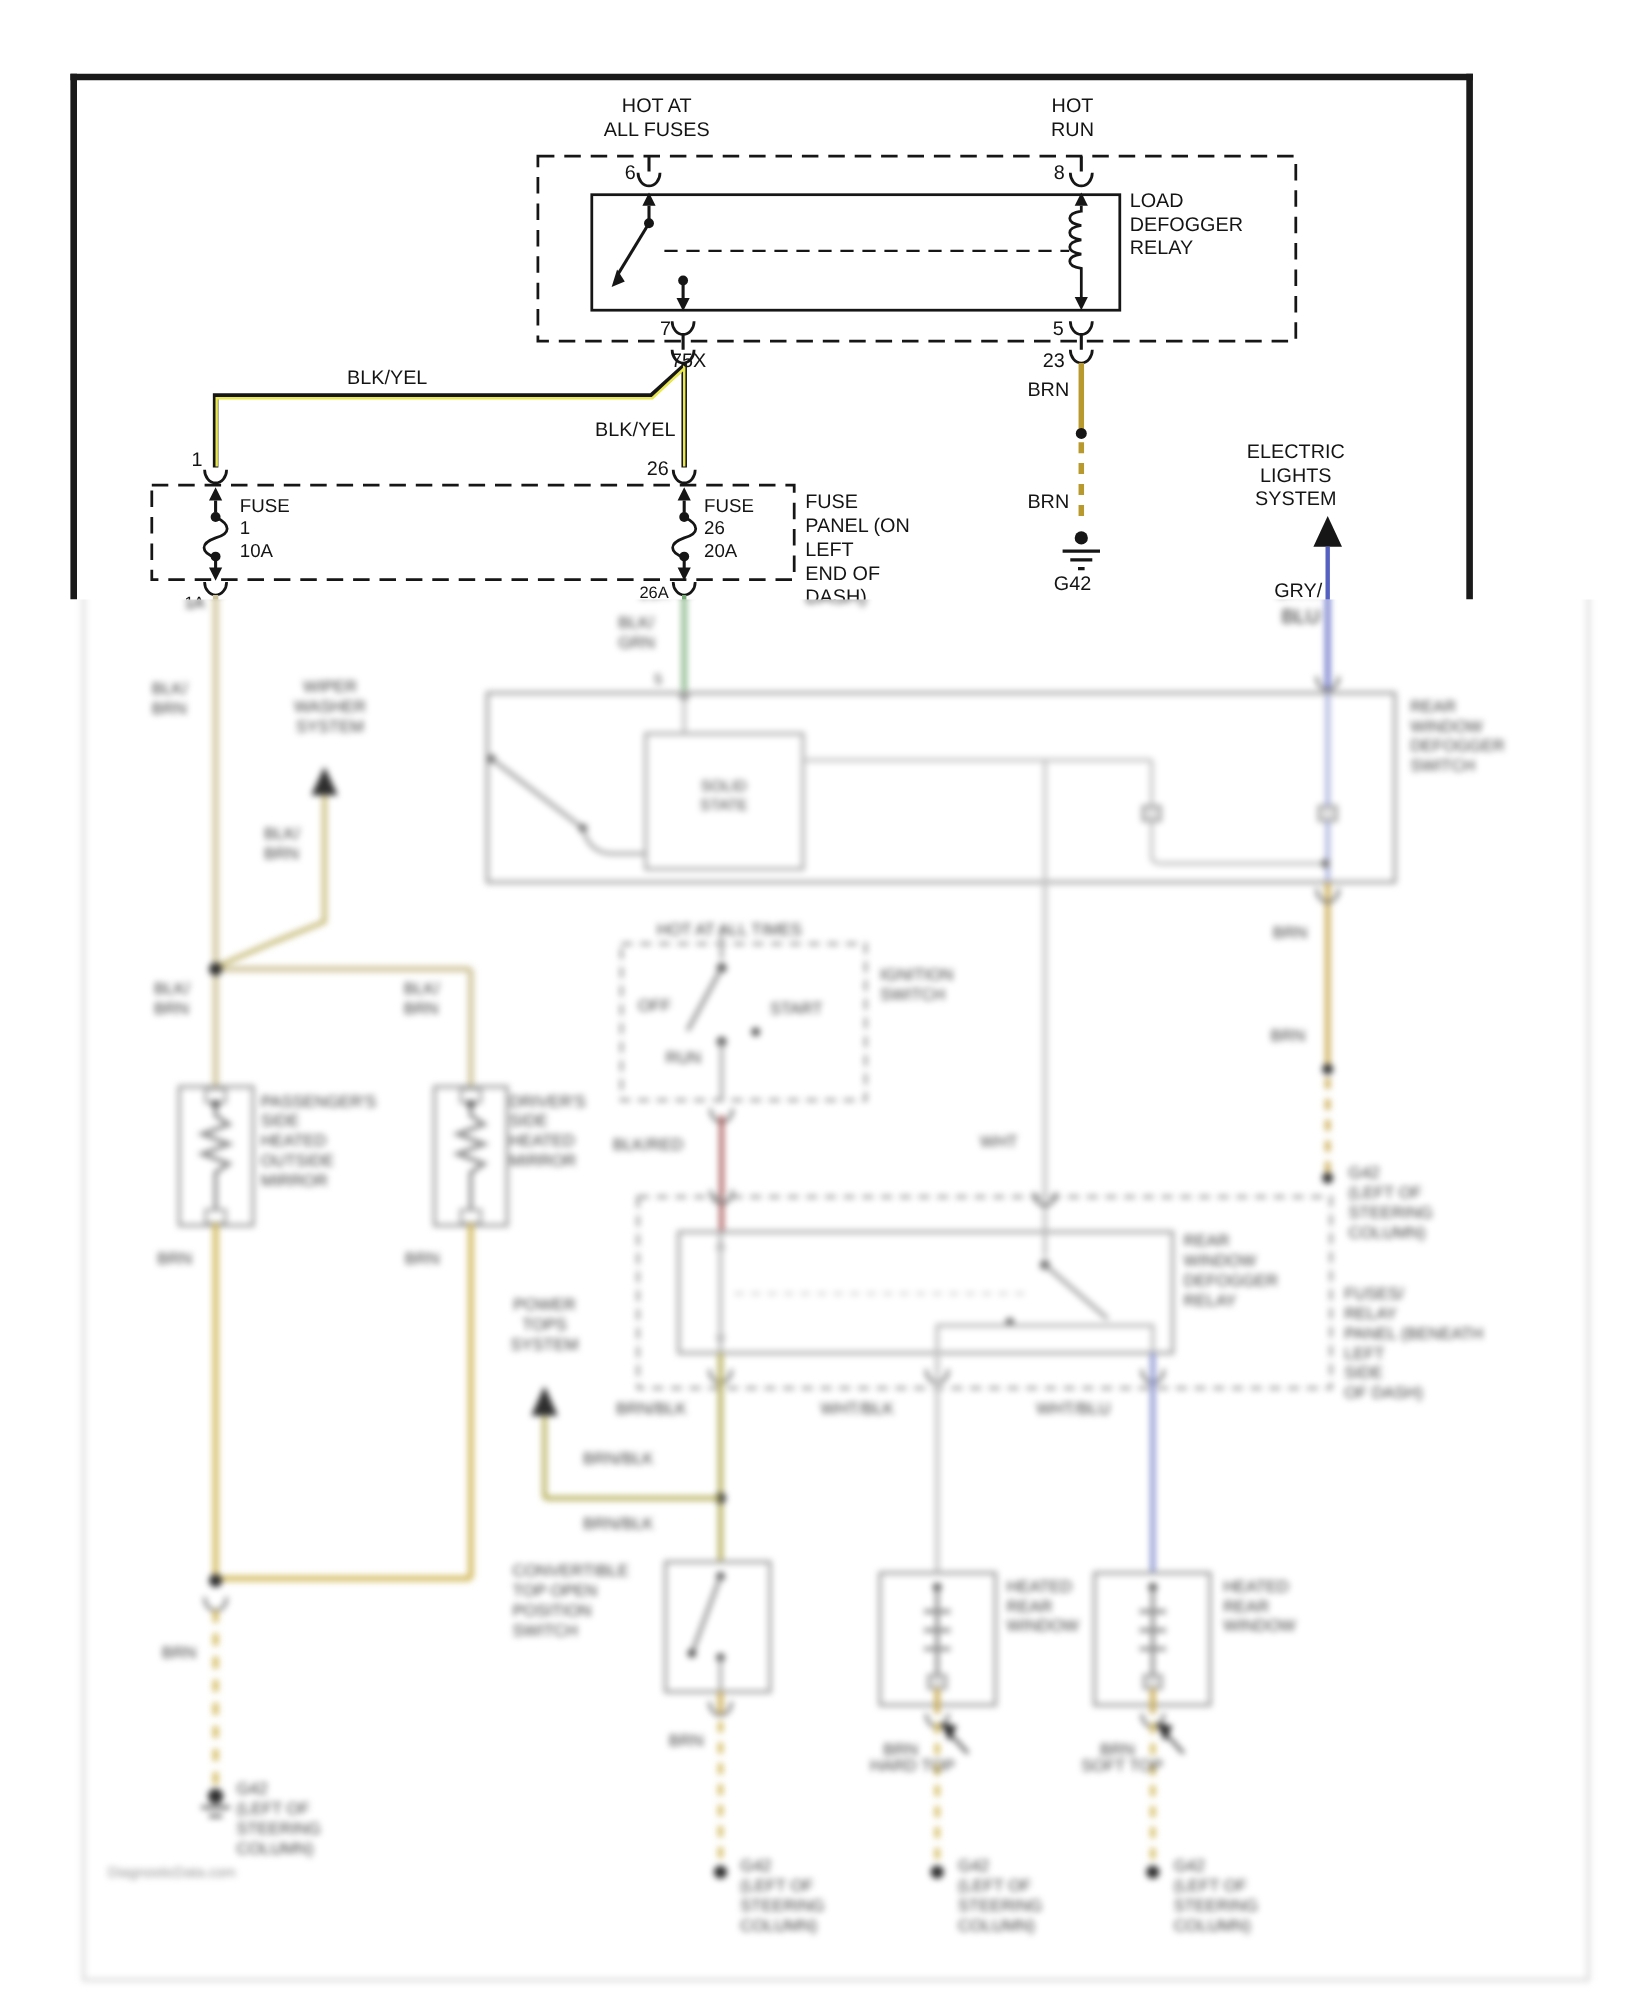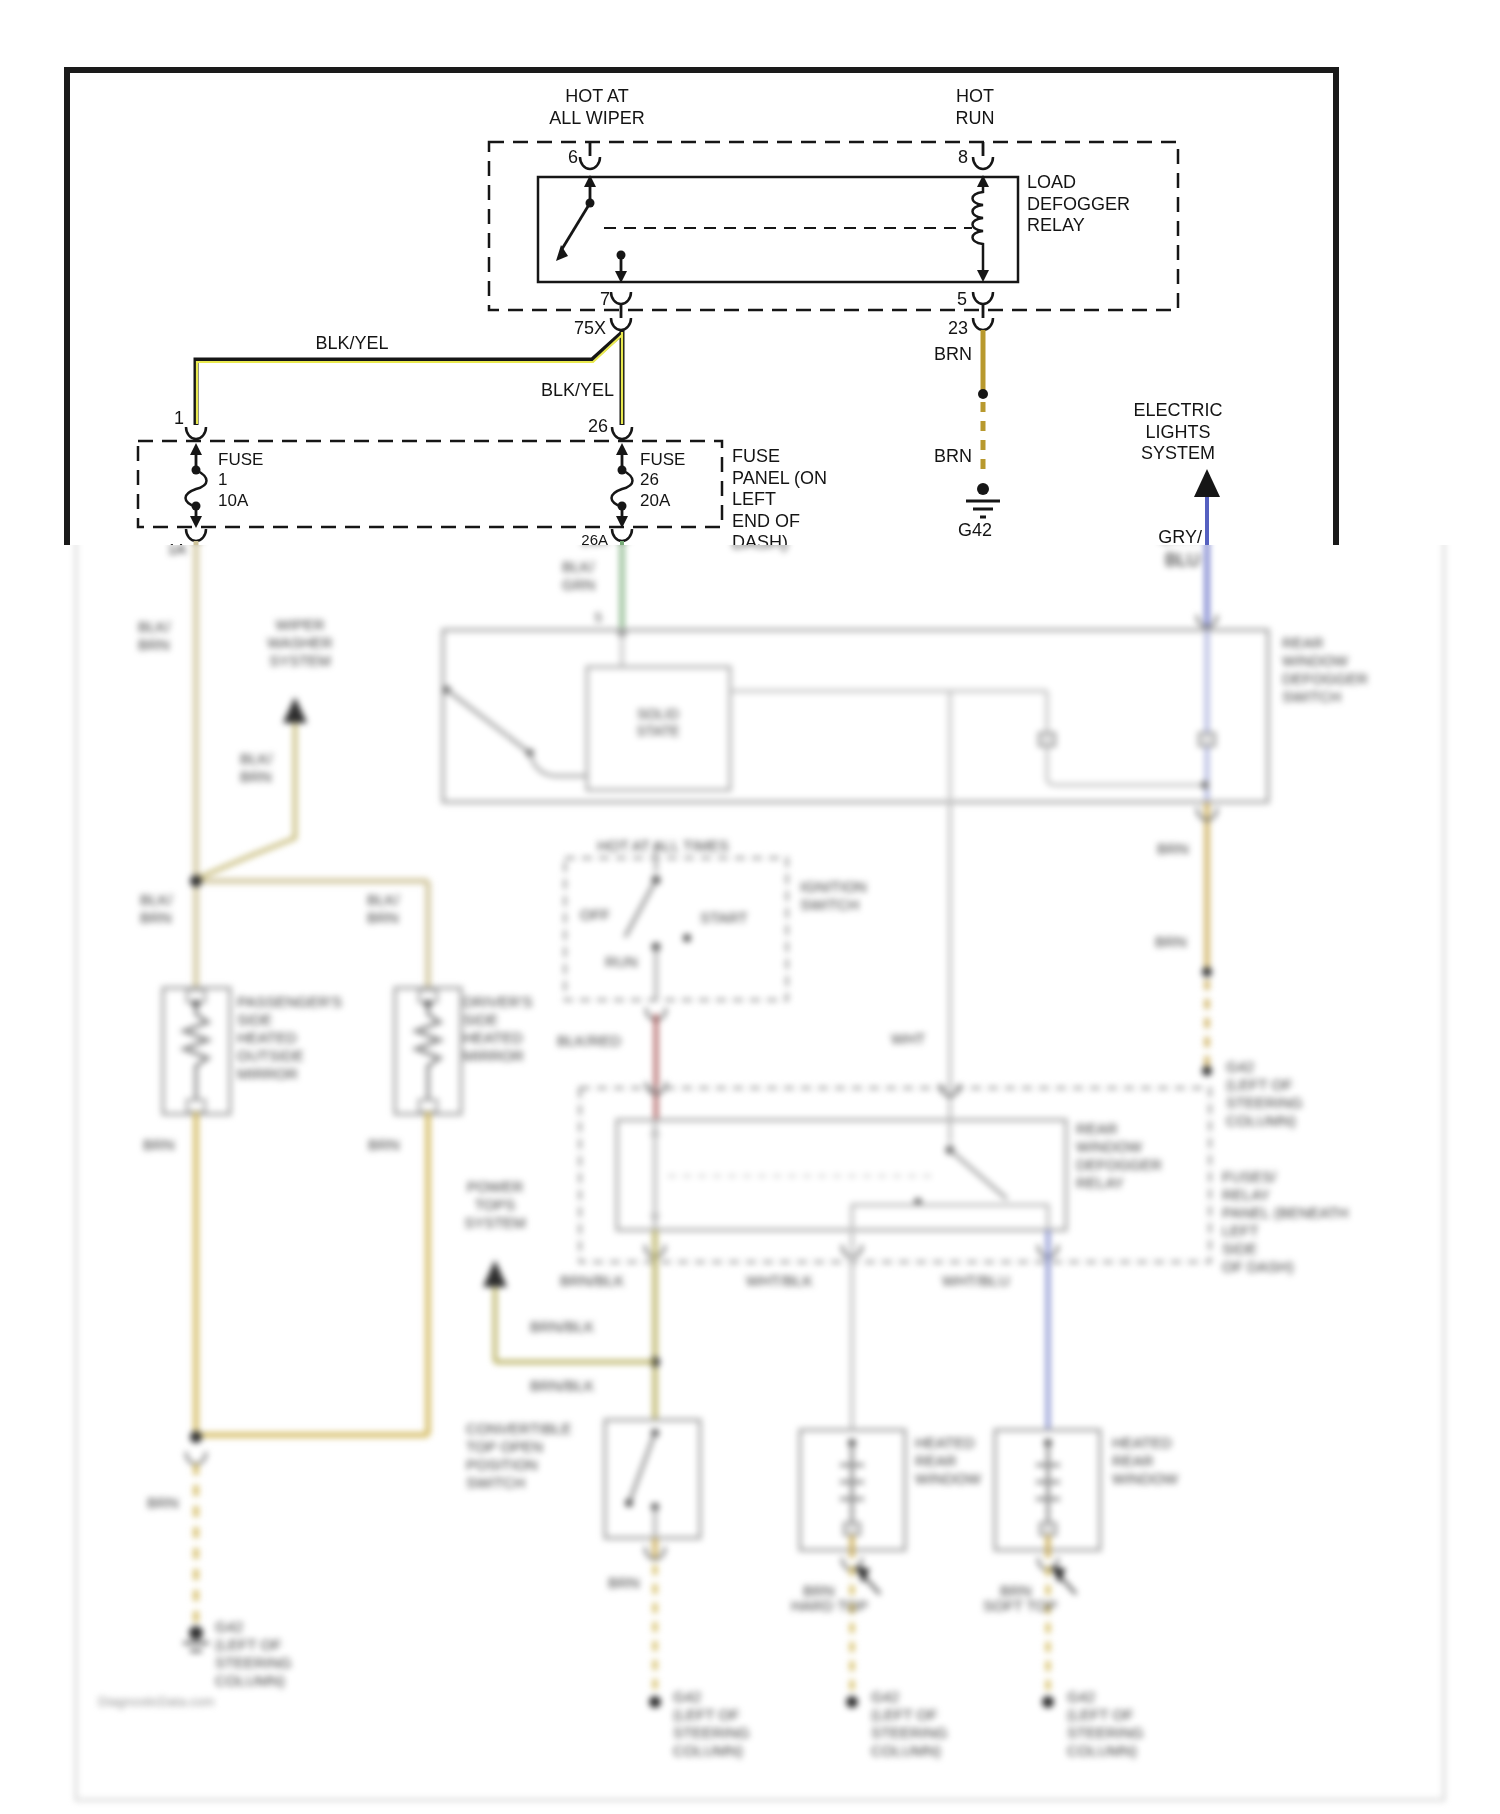--- a/index.html
+++ b/index.html
@@ -578,30 +578,30 @@
         <path d="M1048,1535 V1558" stroke="#c9a94f" stroke-width="4.5" fill="none"></path>
         <path d="M1038,1558 A10,12 0 0 0 1058,1558" stroke="#6e6e6e" stroke-width="2.5" fill="none"></path>
         <path d="M1048,1566 V1693" stroke="#d3ba5e" stroke-width="4.5" stroke-dasharray="10 9" fill="none"></path>
         <circle cx="1048" cy="1702" r="6" fill="#2e2e2e"></circle>
         <path d="M1076,1594 L1054,1570" stroke="#555" stroke-width="3" fill="none"></path>
         <path d="M1051,1566 l15,3 l-7,14 z" fill="#2e2e2e"></path>
       </g>
     </svg>
 
     <div class="lb c" style="left:597px;top:86px">HOT AT
-ALL WIPER</div>
+ALL FUSES</div>
     <div class="lb c" style="left:975px;top:86px">HOT
 RUN</div>
     <div class="lb r" style="left:578px;top:147px">6</div>
     <div class="lb r" style="left:968px;top:147px">8</div>
     <div class="lb" style="left:1027px;top:172px">LOAD
 DEFOGGER
 RELAY</div>
     <div class="lb r" style="left:610px;top:289px">7</div>
-    <div class="lb r" style="left:606px;top:318px">75X</div>
+    <div class="lb r" style="left:642px;top:318px">75X</div>
     <div class="lb r" style="left:967px;top:289px">5</div>
     <div class="lb r" style="left:968px;top:318px">23</div>
     <div class="lb c" style="left:352px;top:333px">BLK/YEL</div>
     <div class="lb r" style="left:614px;top:380px">BLK/YEL</div>
     <div class="lb r" style="left:972px;top:344px">BRN</div>
     <div class="lb r" style="left:972px;top:446px">BRN</div>
     <div class="lb" style="left:958px;top:520px">G42</div>
     <div class="lb r" style="left:184px;top:408px">1</div>
     <div class="lb r" style="left:608px;top:416px">26</div>
     <div class="lb f17" style="left:218px;top:450px">FUSE

